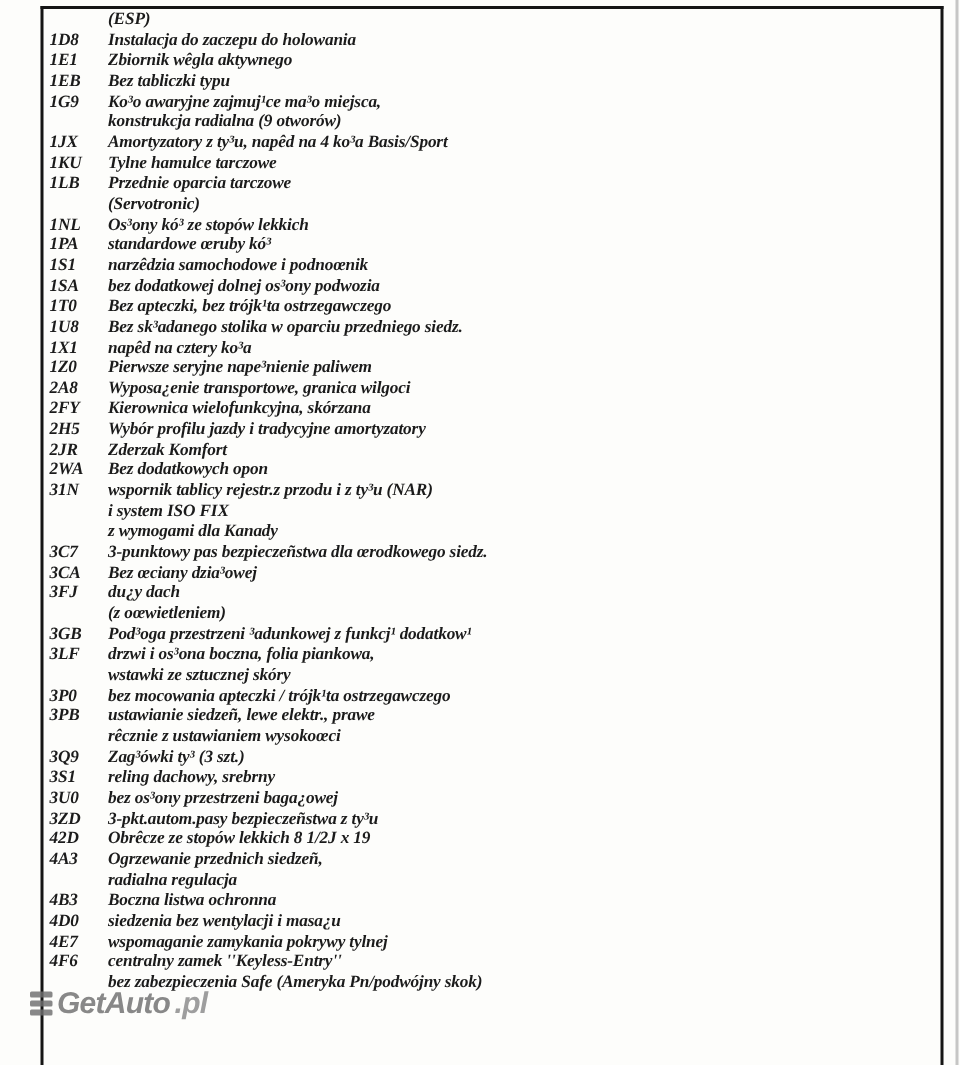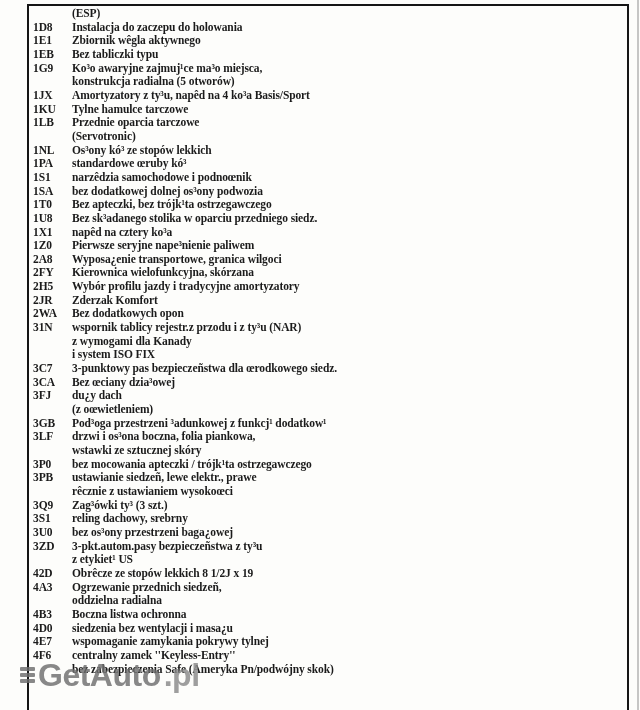--- a/index.html
+++ b/index.html
@@ -3,20 +3,21 @@
 <meta charset="utf-8">
 <style>
   html, body { margin: 0; padding: 0; background: #ffffff; }
   .page {
     position: relative;
     width: 640px;
     height: 710px;
     background: #fdfdfb;
     overflow: hidden;
     font-family: "Liberation Serif", serif;
+    font-style: italic;
   }
   
   .doc-frame {
     position: absolute;
     left: 27px;
     top: 4px;
     width: 602px;
     height: 720px;
     border-top: 2px solid #151515;
     border-left: 2px solid #151515;
@@ -70,21 +71,21 @@
     box-sizing: border-box;
   }
   .wm-icon .bar {
     height: 4px;
     background: #6f6f6f;
     border-radius: 1px;
   }
   .wm-text, .wm-suffix {
     font-family: "Liberation Sans", sans-serif;
     font-weight: bold;
-    font-size: 32px;
+    font-size: 20px;
     color: #6f6f6f;
     letter-spacing: -0.5px;
     line-height: 1;
   }
   .wm-suffix { color: #8a8a8a; text-align: right; }
 </style>
 </head>
 <body>
 
 <div class="page">
@@ -107,21 +108,21 @@
       <div class="code-row">
     <span class="code-cell">1EB</span>
     <span class="desc-cell">Bez tabliczki typu</span>
   </div>
       <div class="code-row">
     <span class="code-cell">1G9</span>
     <span class="desc-cell">Ko³o awaryjne zajmuj¹ce ma³o miejsca,</span>
   </div>
       <div class="code-row">
     <span class="code-cell"></span>
-    <span class="desc-cell">konstrukcja radialna (5 otworów)</span>
+    <span class="desc-cell">konstrukcja radialna (9 otworów)</span>
   </div>
       <div class="code-row">
     <span class="code-cell">1JX</span>
     <span class="desc-cell">Amortyzatory z ty³u, napêd na 4 ko³a Basis/Sport</span>
   </div>
       <div class="code-row">
     <span class="code-cell">1KU</span>
     <span class="desc-cell">Tylne hamulce tarczowe</span>
   </div>
       <div class="code-row">
@@ -183,25 +184,25 @@
       <div class="code-row">
     <span class="code-cell">2WA</span>
     <span class="desc-cell">Bez dodatkowych opon</span>
   </div>
       <div class="code-row">
     <span class="code-cell">31N</span>
     <span class="desc-cell">wspornik tablicy rejestr.z przodu i z ty³u (NAR)</span>
   </div>
       <div class="code-row">
     <span class="code-cell"></span>
+    <span class="desc-cell">i system ISO FIX</span>
+  </div>
+      <div class="code-row">
+    <span class="code-cell"></span>
     <span class="desc-cell">z wymogami dla Kanady</span>
-  </div>
-      <div class="code-row">
-    <span class="code-cell"></span>
-    <span class="desc-cell">i system ISO FIX</span>
   </div>
       <div class="code-row">
     <span class="code-cell">3C7</span>
     <span class="desc-cell">3-punktowy pas bezpieczeñstwa dla œrodkowego siedz.</span>
   </div>
       <div class="code-row">
     <span class="code-cell">3CA</span>
     <span class="desc-cell">Bez œciany dzia³owej</span>
   </div>
       <div class="code-row">
@@ -246,34 +247,30 @@
   </div>
       <div class="code-row">
     <span class="code-cell">3U0</span>
     <span class="desc-cell">bez os³ony przestrzeni baga¿owej</span>
   </div>
       <div class="code-row">
     <span class="code-cell">3ZD</span>
     <span class="desc-cell">3-pkt.autom.pasy bezpieczeñstwa z ty³u</span>
   </div>
       <div class="code-row">
-    <span class="code-cell"></span>
-    <span class="desc-cell">z etykiet¹ US</span>
-  </div>
-      <div class="code-row">
     <span class="code-cell">42D</span>
     <span class="desc-cell">Obrêcze ze stopów lekkich 8 1/2J x 19</span>
   </div>
       <div class="code-row">
     <span class="code-cell">4A3</span>
     <span class="desc-cell">Ogrzewanie przednich siedzeñ,</span>
   </div>
       <div class="code-row">
     <span class="code-cell"></span>
-    <span class="desc-cell">oddzielna radialna</span>
+    <span class="desc-cell">radialna regulacja</span>
   </div>
       <div class="code-row">
     <span class="code-cell">4B3</span>
     <span class="desc-cell">Boczna listwa ochronna</span>
   </div>
       <div class="code-row">
     <span class="code-cell">4D0</span>
     <span class="desc-cell">siedzenia bez wentylacji i masa¿u</span>
   </div>
       <div class="code-row">

